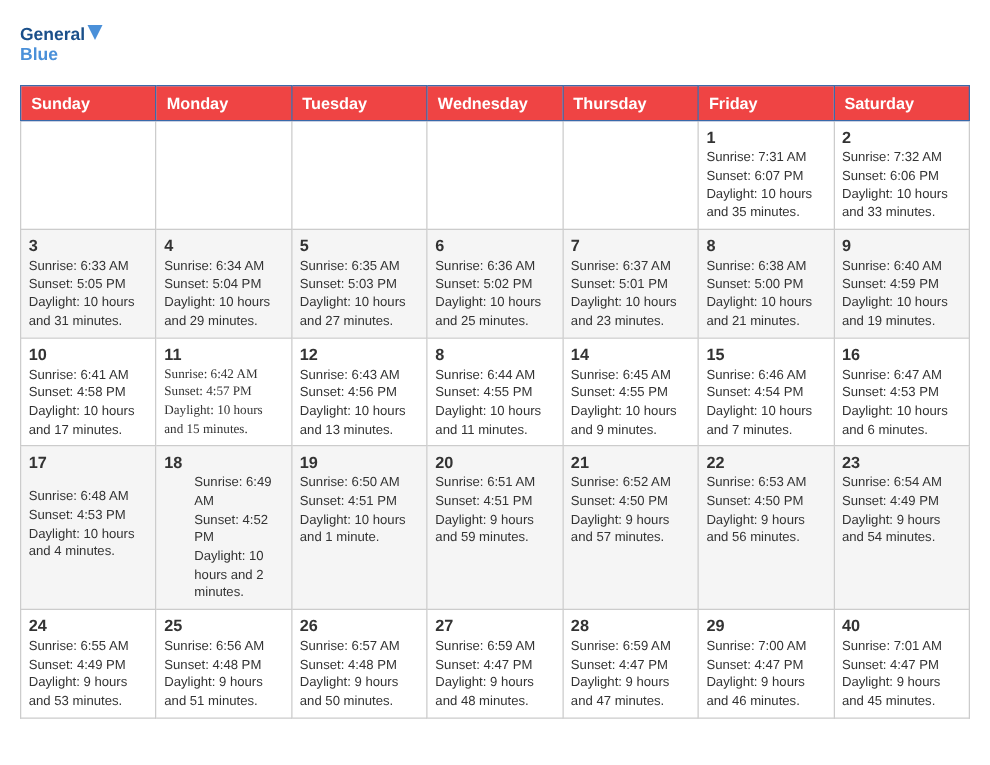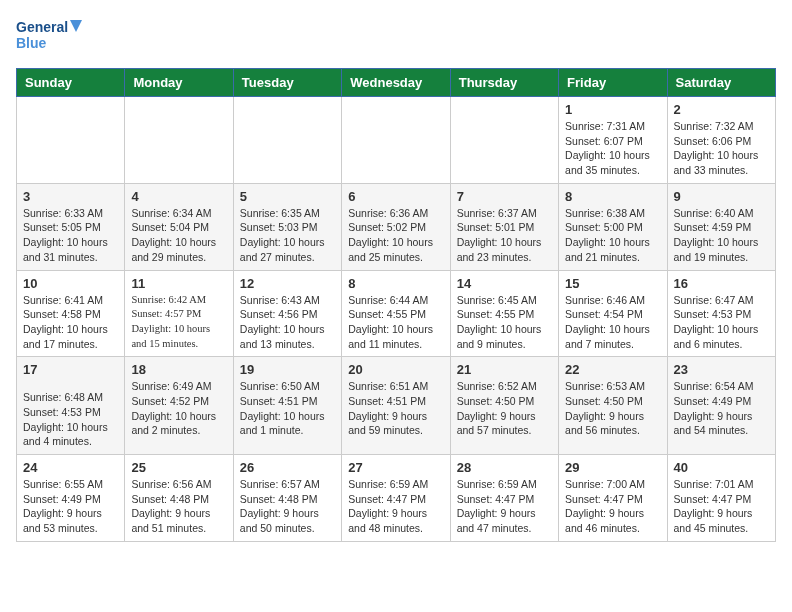--- a/index.html
+++ b/index.html
@@ -31,21 +31,21 @@
     }
     .location {
       font-size: 16px;
       color: #555;
     }
     .calendar {
       width: 100%;
       border-collapse: collapse;
     }
     .calendar th {
-      background-color: #15803d;
+      background-color: #ef4444;
       color: #fff;
       font-size: 13px;
       font-weight: bold;
       padding: 6px 8px;
       text-align: left;
       border: 1px solid #3a6aaa;
     }
     .calendar td {
       border: 1px solid #ccc;
       vertical-align: top;
@@ -209,21 +209,21 @@
       </tr>
       <tr>
         <td>
           <span class="day-num">17</span>
           <div class="day-info" style="white-space: pre-line; margin-top: 13px;">Sunrise: 6:48 AM
 Sunset: 4:53 PM
 Daylight: 10 hours and 4 minutes.</div>
         </td>
         <td>
           <span class="day-num">18</span>
-          <div class="day-info" style="white-space: pre-line;">Sunrise: 6:49 AM
+          <div class="day-info" style="white-space: pre-line; margin-left: 24px;">Sunrise: 6:49 AM
 Sunset: 4:52 PM
 Daylight: 10 hours and 2 minutes.</div>
         </td>
         <td>
           <span class="day-num">19</span>
           <div class="day-info" style="white-space: pre-line;">Sunrise: 6:50 AM
 Sunset: 4:51 PM
 Daylight: 10 hours and 1 minute.</div>
         </td>
         <td>

